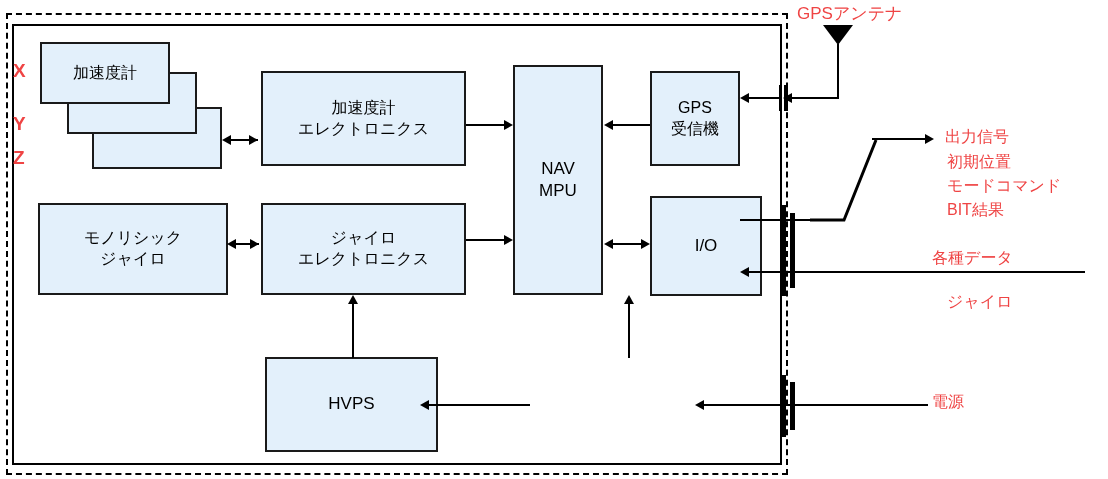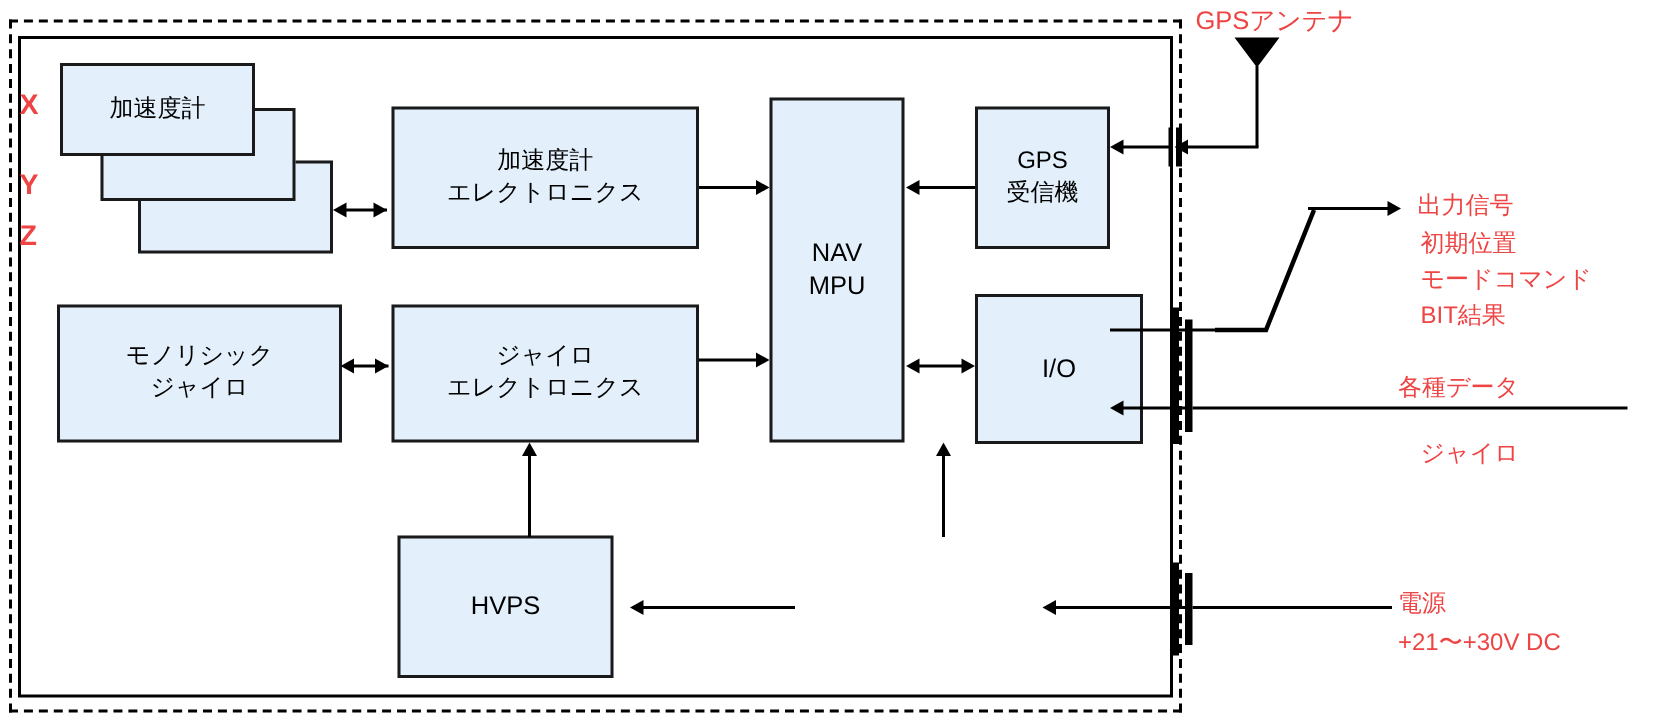--- a/index.html
+++ b/index.html
@@ -118,21 +118,21 @@
 
   <div class="abs hline" style="left:609px;top:124px;width:41px;"></div>
   <div class="abs ah ah-l" style="left:604px;top:120px;"></div>
 
   <div class="abs block latin" style="left:650px;top:196px;width:112px;height:100px;">I/O</div>
 
   <div class="abs hline" style="left:612px;top:243px;width:32px;"></div>
   <div class="abs ah ah-l" style="left:604px;top:239px;"></div>
   <div class="abs ah ah-r" style="left:641px;top:239px;"></div>
 
-  <div class="abs block latin" style="left:265px;top:357px;width:144px;height:95px;">HVPS</div>
+  <div class="abs block latin" style="left:265px;top:357px;width:173px;height:95px;">HVPS</div>
 
   <div class="abs hline" style="left:428px;top:404px;width:102px;"></div>
   <div class="abs ah ah-l" style="left:420px;top:400px;"></div>
 
   <div class="abs vline" style="left:352px;top:302px;height:56px;"></div>
   <div class="abs ah ah-u" style="left:348px;top:295px;"></div>
 
   <div class="abs vline" style="left:628px;top:302px;height:56px;"></div>
   <div class="abs ah ah-u" style="left:624px;top:295px;"></div>
 
@@ -178,15 +178,14 @@
   <div class="abs lbl sig-item" style="left:947px;top:292px;">ジャイロ</div>
 
   <div class="abs conn-bar" style="left:790px;top:382px;width:5px;height:48px;"></div>
   <div class="abs conn-bar" style="left:781px;top:375px;width:5px;height:62px;"></div>
 
   <div class="abs hline" style="left:795px;top:404px;width:133px;"></div>
   <div class="abs hline" style="left:700px;top:404px;width:93px;"></div>
   <div class="abs ah ah-l" style="left:695px;top:400px;"></div>
 
   <div class="abs lbl sig-title" style="left:932px;top:392px;">電源</div>
-  <div class="abs lbl sig-item" style="left:932px;top:418px;">+21〜+30V DC</div>
 
 </div>
 
 </body></html>

